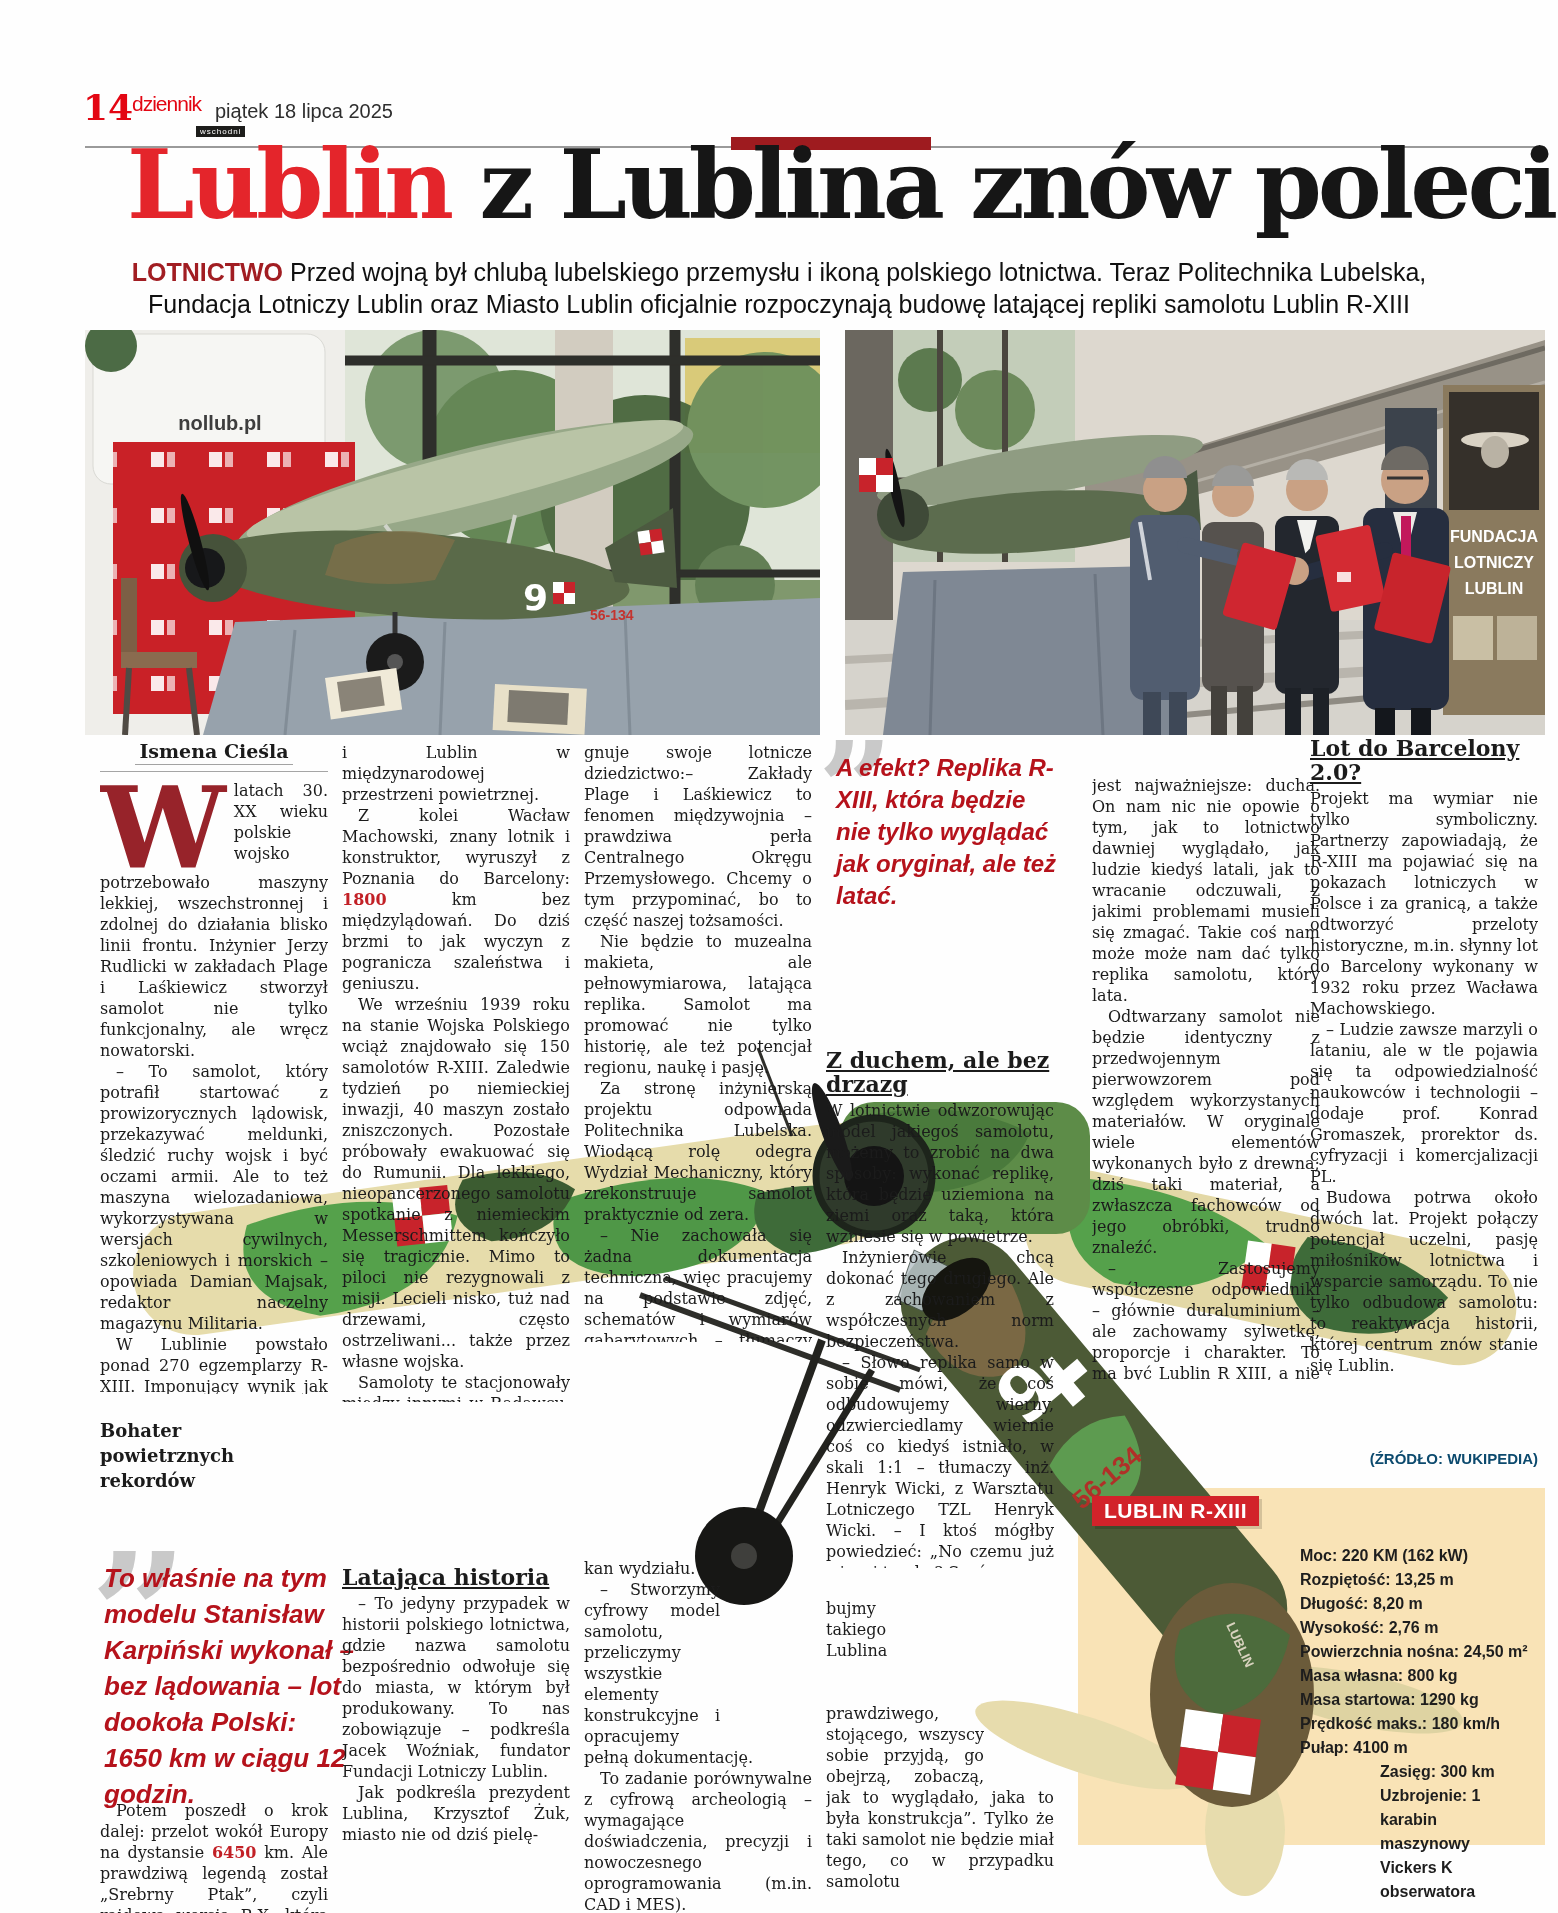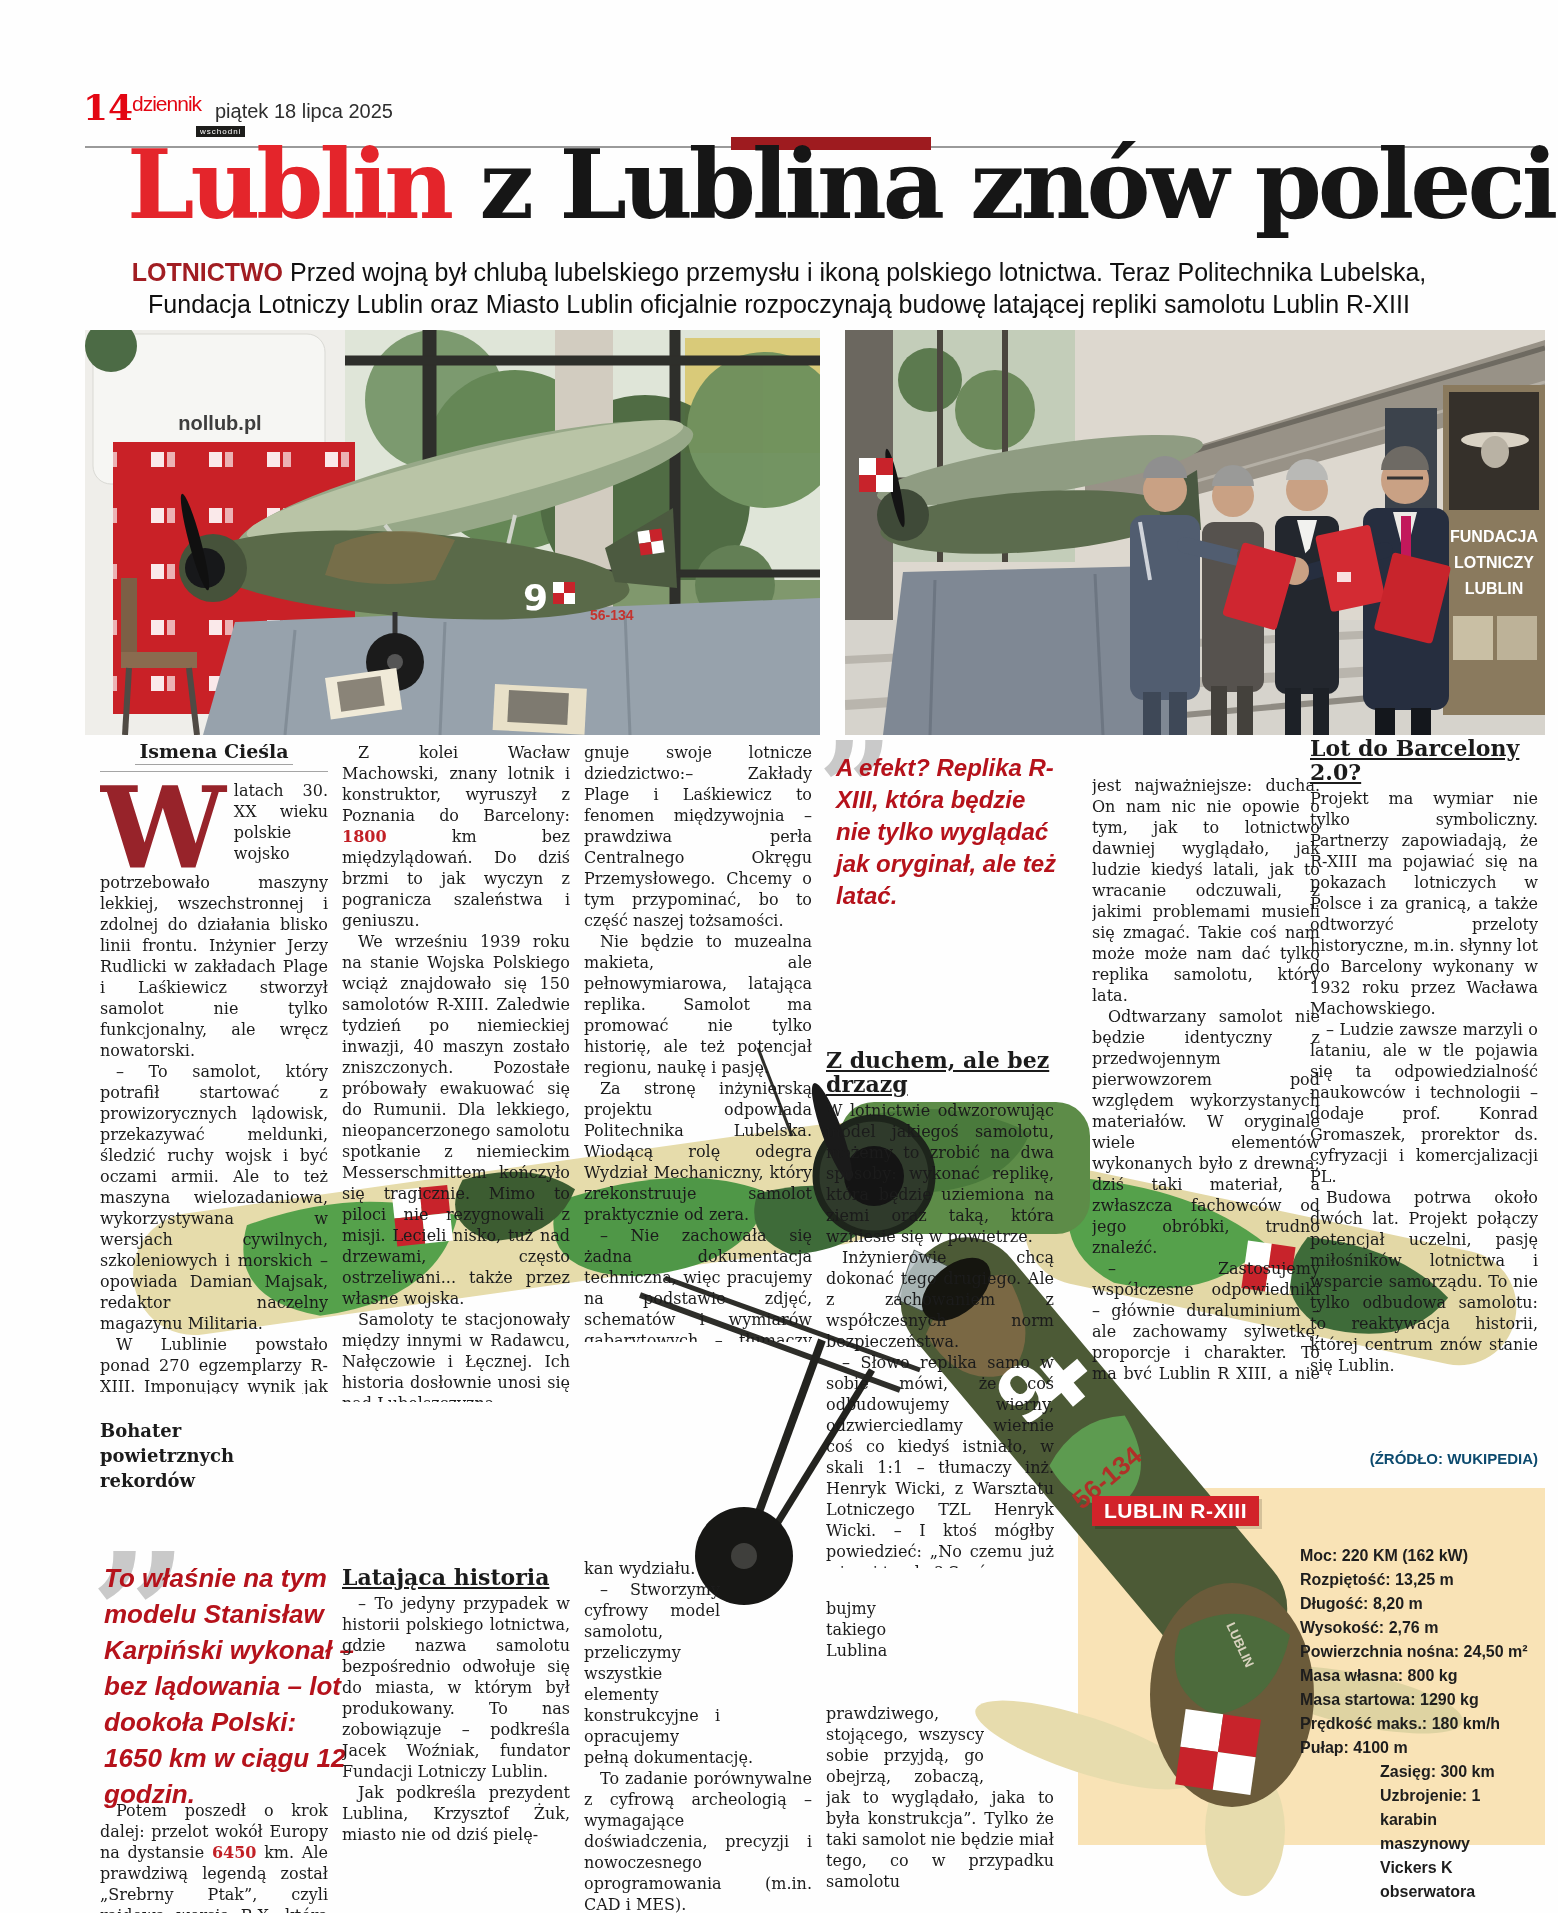--- a/index.html
+++ b/index.html
@@ -368,20 +368,21 @@
   <div class="byline-rule"></div>
 
   <div class="col" style="left:100px;top:780px;height:614px;">
     <p class="ni"><span class="dropcap">W</span><span>latach 30. XX wieku polskie wojsko potrzebowało maszyny lekkiej, wszechstronnej i zdolnej do działania blisko linii frontu. Inżynier Jerzy Rudlicki w zakładach Plage i Laśkiewicz stworzył samolot nie tylko funkcjonalny, ale wręcz nowatorski.</span></p>
     <p>– To samolot, który potrafił startować z prowizorycznych lądowisk, przekazywać meldunki, śledzić ruchy wojsk i być oczami armii. Ale to też maszyna wielozadaniowa, wykorzystywana w wersjach cywilnych, szkoleniowych i morskich – opowiada Damian Majsak, redaktor naczelny magazynu Militaria.</p>
     <p>W Lublinie powstało ponad 270 egzemplarzy R-XIII. Imponujący wynik jak na przedwojenne realia. Część z nich trafiła nawet na duży ekran – można je zobaczyć chociażby w filmie „Rapsodia Bałtyku”.</p>
   </div>
   <div class="standalone-subhead">Bohater powietrznych rekordów</div>
 
   <div class="col" style="left:342px;top:742px;height:660px;">
+    <p class="ni">i Lublin w międzynarodowej przestrzeni powietrznej.</p>
     <p><span>Z kolei Wacław Machowski, znany lotnik i konstruktor, wyruszył z Poznania do Barcelony: </span><span class="rednum">1800</span><span> km bez międzylądowań. Do dziś brzmi to jak wyczyn z pogranicza szaleństwa i geniuszu.</span></p>
     <p>We wrześniu 1939 roku na stanie Wojska Polskiego wciąż znajdowało się 150 samolotów R-XIII. Zaledwie tydzień po niemieckiej inwazji, 40 maszyn zostało zniszczonych. Pozostałe próbowały ewakuować się do Rumunii. Dla lekkiego, nieopancerzonego samolotu spotkanie z niemieckim Messerschmittem kończyło się tragicznie. Mimo to piloci nie rezygnowali z misji. Lecieli nisko, tuż nad drzewami, często ostrzeliwani... także przez własne wojska.</p>
     <p>Samoloty te stacjonowały między innymi w Radawcu, Nałęczowie i Łęcznej. Ich historia dosłownie unosi się nad Lubelszczyzną.</p>
   </div>
 
   <div class="col" style="left:584px;top:742px;height:600px;">
     <p class="ni">gnuje swoje lotnicze dziedzictwo:– Zakłady Plage i Laśkiewicz to fenomen międzywojnia – prawdziwa perła Centralnego Okręgu Przemysłowego. Chcemy o tym przypominać, bo to część naszej tożsamości.</p>
     <p>Nie będzie to muzealna makieta, ale pełnowymiarowa, latająca replika. Samolot ma promować nie tylko historię, ale też potencjał regionu, naukę i pasję.</p>
     <p>Za stronę inżynierską projektu odpowiada Politechnika Lubelska. Wiodącą rolę odegra Wydział Mechaniczny, który zrekonstruuje samolot praktycznie od zera.</p>
     <p>– Nie zachowała się żadna dokumentacja techniczna, więc pracujemy na podstawie zdjęć, schematów i wymiarów gabarytowych – tłumaczy prof. Hubert Dębski, dzie-</p>

